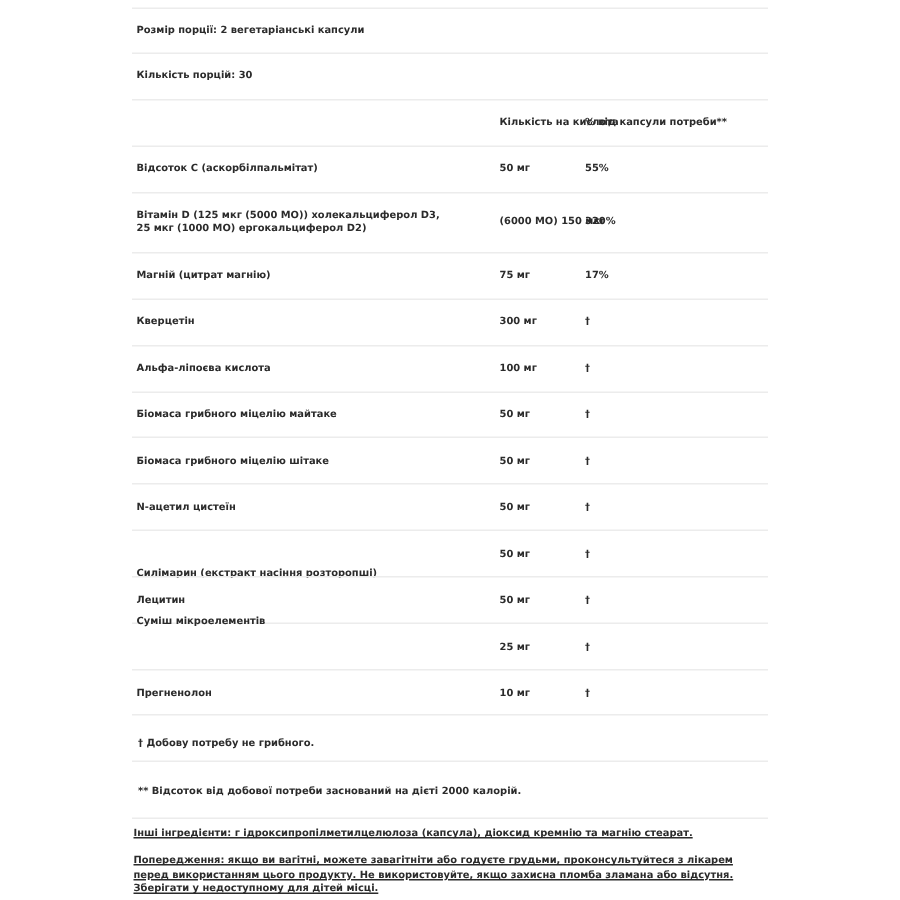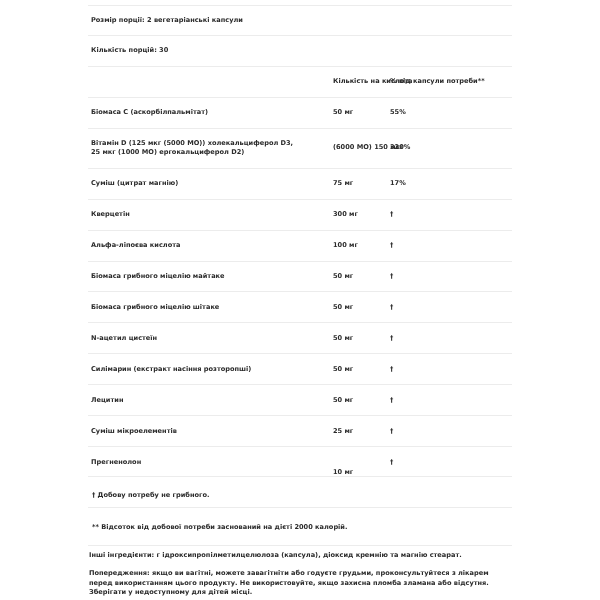--- a/index.html
+++ b/index.html
@@ -40,55 +40,56 @@
     .col-amount { left: 245px; }
     .col-dv { left: 302px; }
     .para {
       position: absolute;
       left: 1px;
       width: 424px;
       font-size: 6.6px;
       font-weight: bold;
       line-height: 9.6px;
       white-space: normal;
+      text-decoration: underline;
     }
   </style>
 </head>
 <body>
 
 <div class="sheet">
 
   <div class="rule" style="top:5px"></div>
   <div class="txt col-name" style="top:16px">Розмір порції: 2 вегетаріанські капсули</div>
 
   <div class="rule" style="top:35px"></div>
   <div class="txt col-name" style="top:46px">Кількість порцій: 30</div>
 
   <div class="rule" style="top:66px"></div>
   <div class="txt col-amount" style="top:77px">Кількість на кислота</div>
   <div class="txt col-dv" style="top:77px">% від капсули потреби**</div>
 
   <div class="rule" style="top:97px"></div>
   <div>
-    <div class="txt col-name" style="top:108px">Біомаса C (аскорбілпальмітат)</div>
+    <div class="txt col-name" style="top:108px">Відсоток C (аскорбілпальмітат)</div>
     <div class="txt col-amount" style="top:108px">50 мг</div>
     <div class="txt col-dv" style="top:108px">55%</div>
   </div>
 
   <div class="rule" style="top:128px"></div>
   <div>
     <div class="txt col-name" style="top:139px">Вітамін D (125 мкг (5000 МО)) холекальциферол D3,</div>
     <div class="txt col-name" style="top:148px">25 мкг (1000 МО) ергокальциферол D2)</div>
     <div class="txt col-amount" style="top:143px">(6000 МО) 150 мкг</div>
     <div class="txt col-dv" style="top:143px">320%</div>
   </div>
 
   <div class="rule" style="top:168px"></div>
   <div>
-    <div class="txt col-name" style="top:179px">Суміш (цитрат магнію)</div>
+    <div class="txt col-name" style="top:179px">Магній (цитрат магнію)</div>
     <div class="txt col-amount" style="top:179px">75 мг</div>
     <div class="txt col-dv" style="top:179px">17%</div>
   </div>
 
   <div class="rule" style="top:199px"></div>
   <div>
     <div class="txt col-name" style="top:210px">Кверцетін</div>
     <div class="txt col-amount" style="top:210px">300 мг</div>
     <div class="txt col-dv" style="top:210px">†</div>
   </div>
@@ -116,43 +117,43 @@
 
   <div class="rule" style="top:322px"></div>
   <div>
     <div class="txt col-name" style="top:334px">N-ацетил цистеїн</div>
     <div class="txt col-amount" style="top:334px">50 мг</div>
     <div class="txt col-dv" style="top:334px">†</div>
   </div>
 
   <div class="rule" style="top:353px"></div>
   <div>
-    <div class="txt col-name" style="top:365px">Силімарин (екстракт насіння розторопші)</div>
+    <div class="txt col-name" style="top:378px">Силімарин (екстракт насіння розторопші)</div>
     <div class="txt col-amount" style="top:365px">50 мг</div>
     <div class="txt col-dv" style="top:365px">†</div>
   </div>
 
   <div class="rule" style="top:384px"></div>
   <div>
     <div class="txt col-name" style="top:396px">Лецитин</div>
     <div class="txt col-amount" style="top:396px">50 мг</div>
     <div class="txt col-dv" style="top:396px">†</div>
   </div>
 
   <div class="rule" style="top:415px"></div>
   <div>
-    <div class="txt col-name" style="top:427px">Суміш мікроелементів</div>
+    <div class="txt col-name" style="top:410px">Суміш мікроелементів</div>
     <div class="txt col-amount" style="top:427px">25 мг</div>
     <div class="txt col-dv" style="top:427px">†</div>
   </div>
 
   <div class="rule" style="top:446px"></div>
   <div>
     <div class="txt col-name" style="top:458px">Прегненолон</div>
-    <div class="txt col-amount" style="top:468px">10 мг</div>
+    <div class="txt col-amount" style="top:458px">10 мг</div>
     <div class="txt col-dv" style="top:458px">†</div>
   </div>
 
   <div class="rule" style="top:476px"></div>
   <div class="txt" style="top:491px; left:4px">† Добову потребу не грибного.</div>
 
   <div class="rule" style="top:507px"></div>
   <div class="txt" style="top:523px; left:4px">** Відсоток від добової потреби заснований на дієті 2000 калорій.</div>
 
   <div class="rule" style="top:545px"></div>

